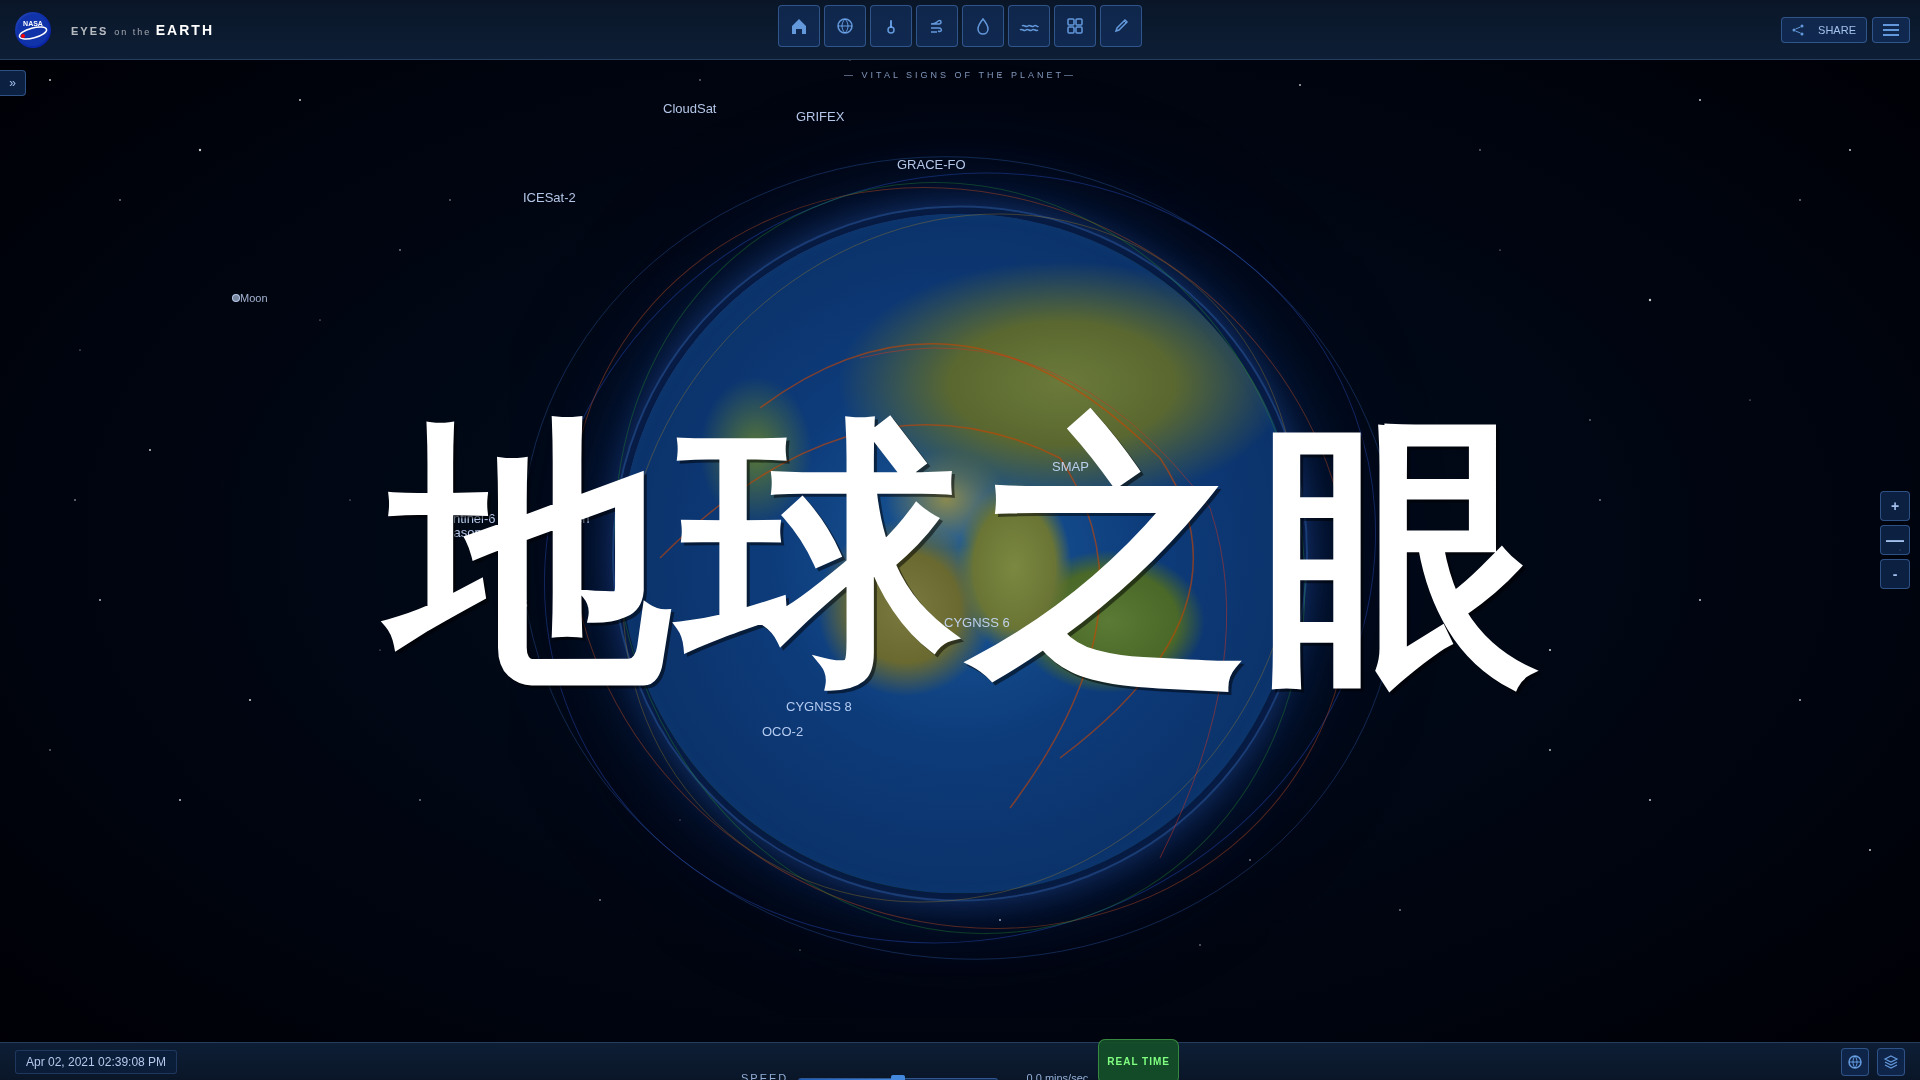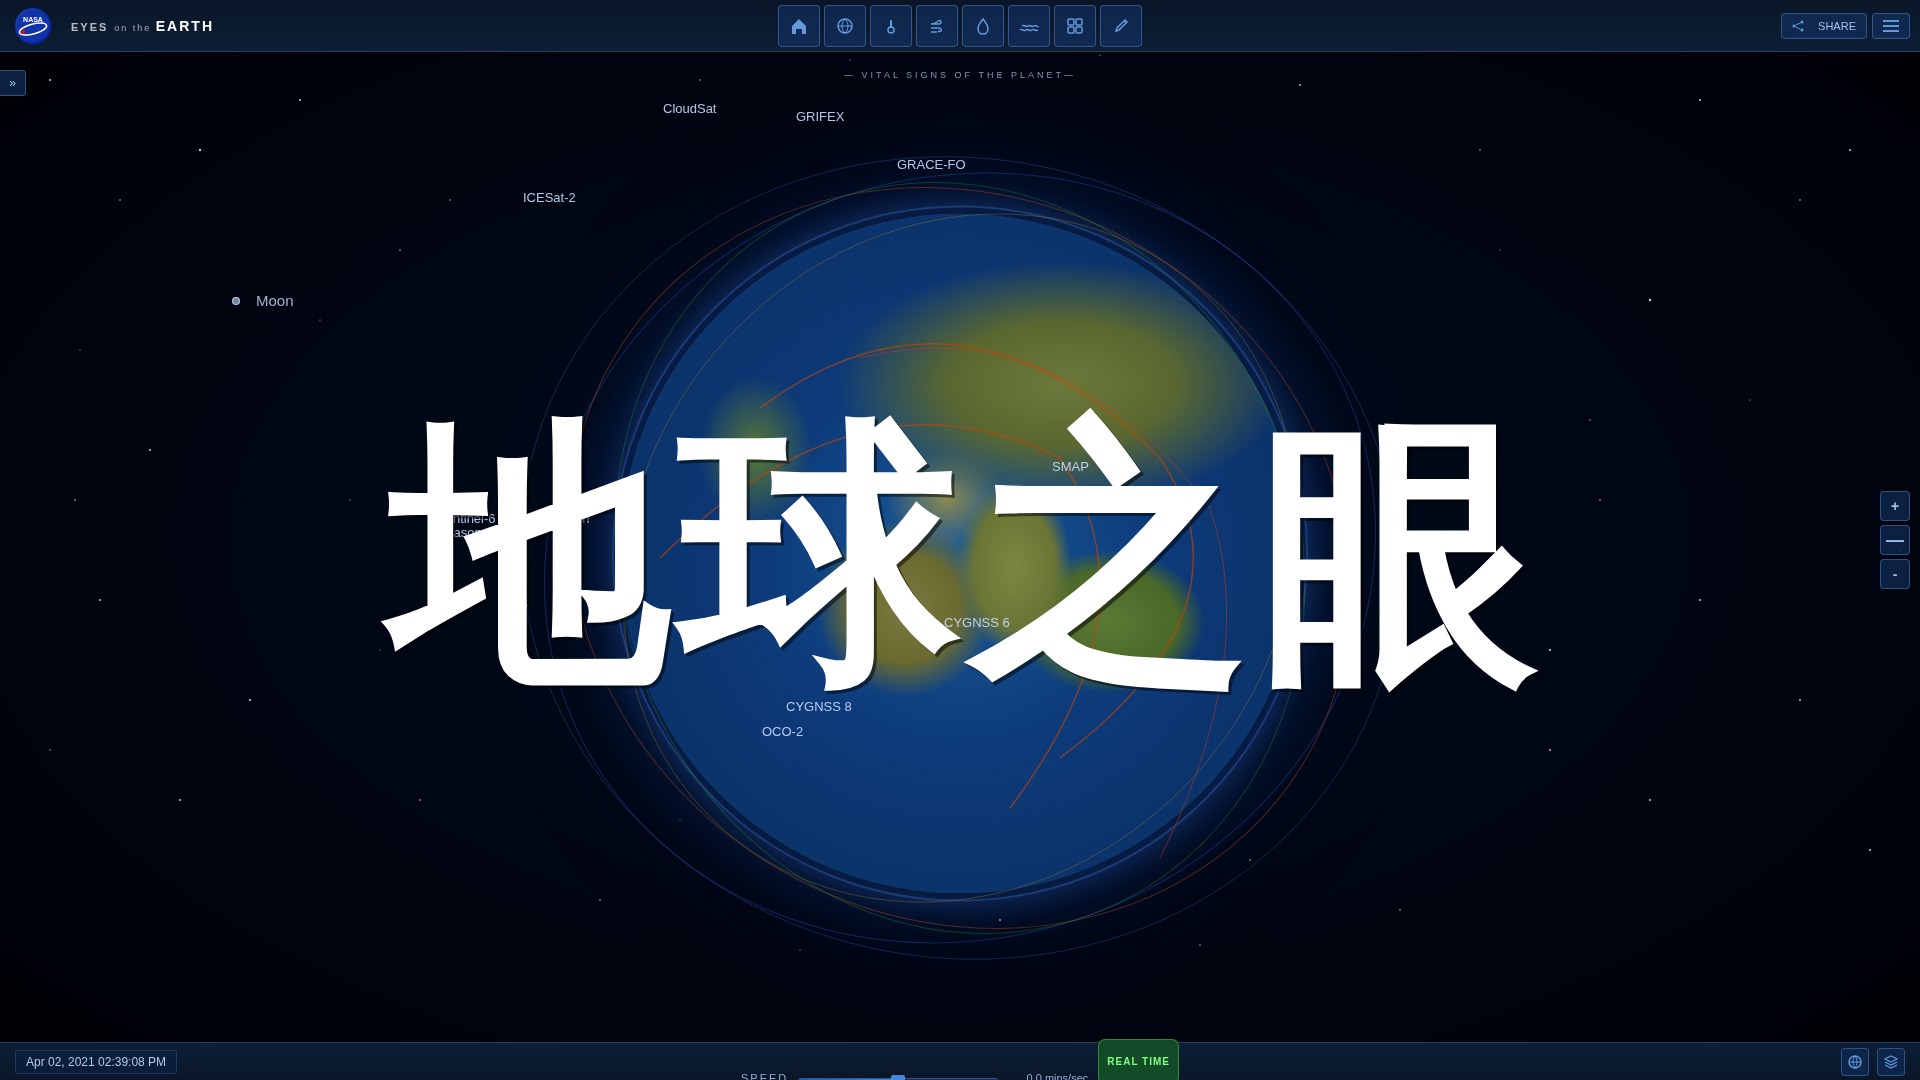--- a/index.html
+++ b/index.html
@@ -122,21 +122,21 @@
       font-family: 'SimHei', 'Microsoft YaHei', 'Arial Black', sans-serif;
       text-shadow: 3px 3px 0 rgba(0,0,0,0.5);
       line-height: 1;
       letter-spacing: -10px;
     }
 
     
     .top-nav {
       position: absolute;
       top: 0; left: 0; right: 0;
-      height: 52px;
+      height: 60px;
       background: linear-gradient(180deg, #0a1628 0%, #0d1e35 100%);
       border-bottom: 1px solid rgba(80,120,180,0.4);
       z-index: 20;
       display: flex;
       align-items: center;
     }
 
     .nasa-logo {
       display: flex;
       align-items: center;
@@ -378,25 +378,25 @@
       justify-content: center;
       color: rgba(180,210,255,0.9);
       font-size: 12px;
       cursor: pointer;
     }
 
     
     .moon-label {
       position: absolute;
       color: rgba(200,220,255,0.8);
-      font-size: 15px;
+      font-size: 11px;
       z-index: 5;
       display: flex;
       align-items: center;
-      gap: 16px;
+      gap: 0;
       text-align: right;
     }
 
     .moon-dot {
       width: 8px;
       height: 8px;
       border-radius: 50%;
       background: rgba(200,220,255,0.6);
       border: 1px solid rgba(200,220,255,0.8);
     }

